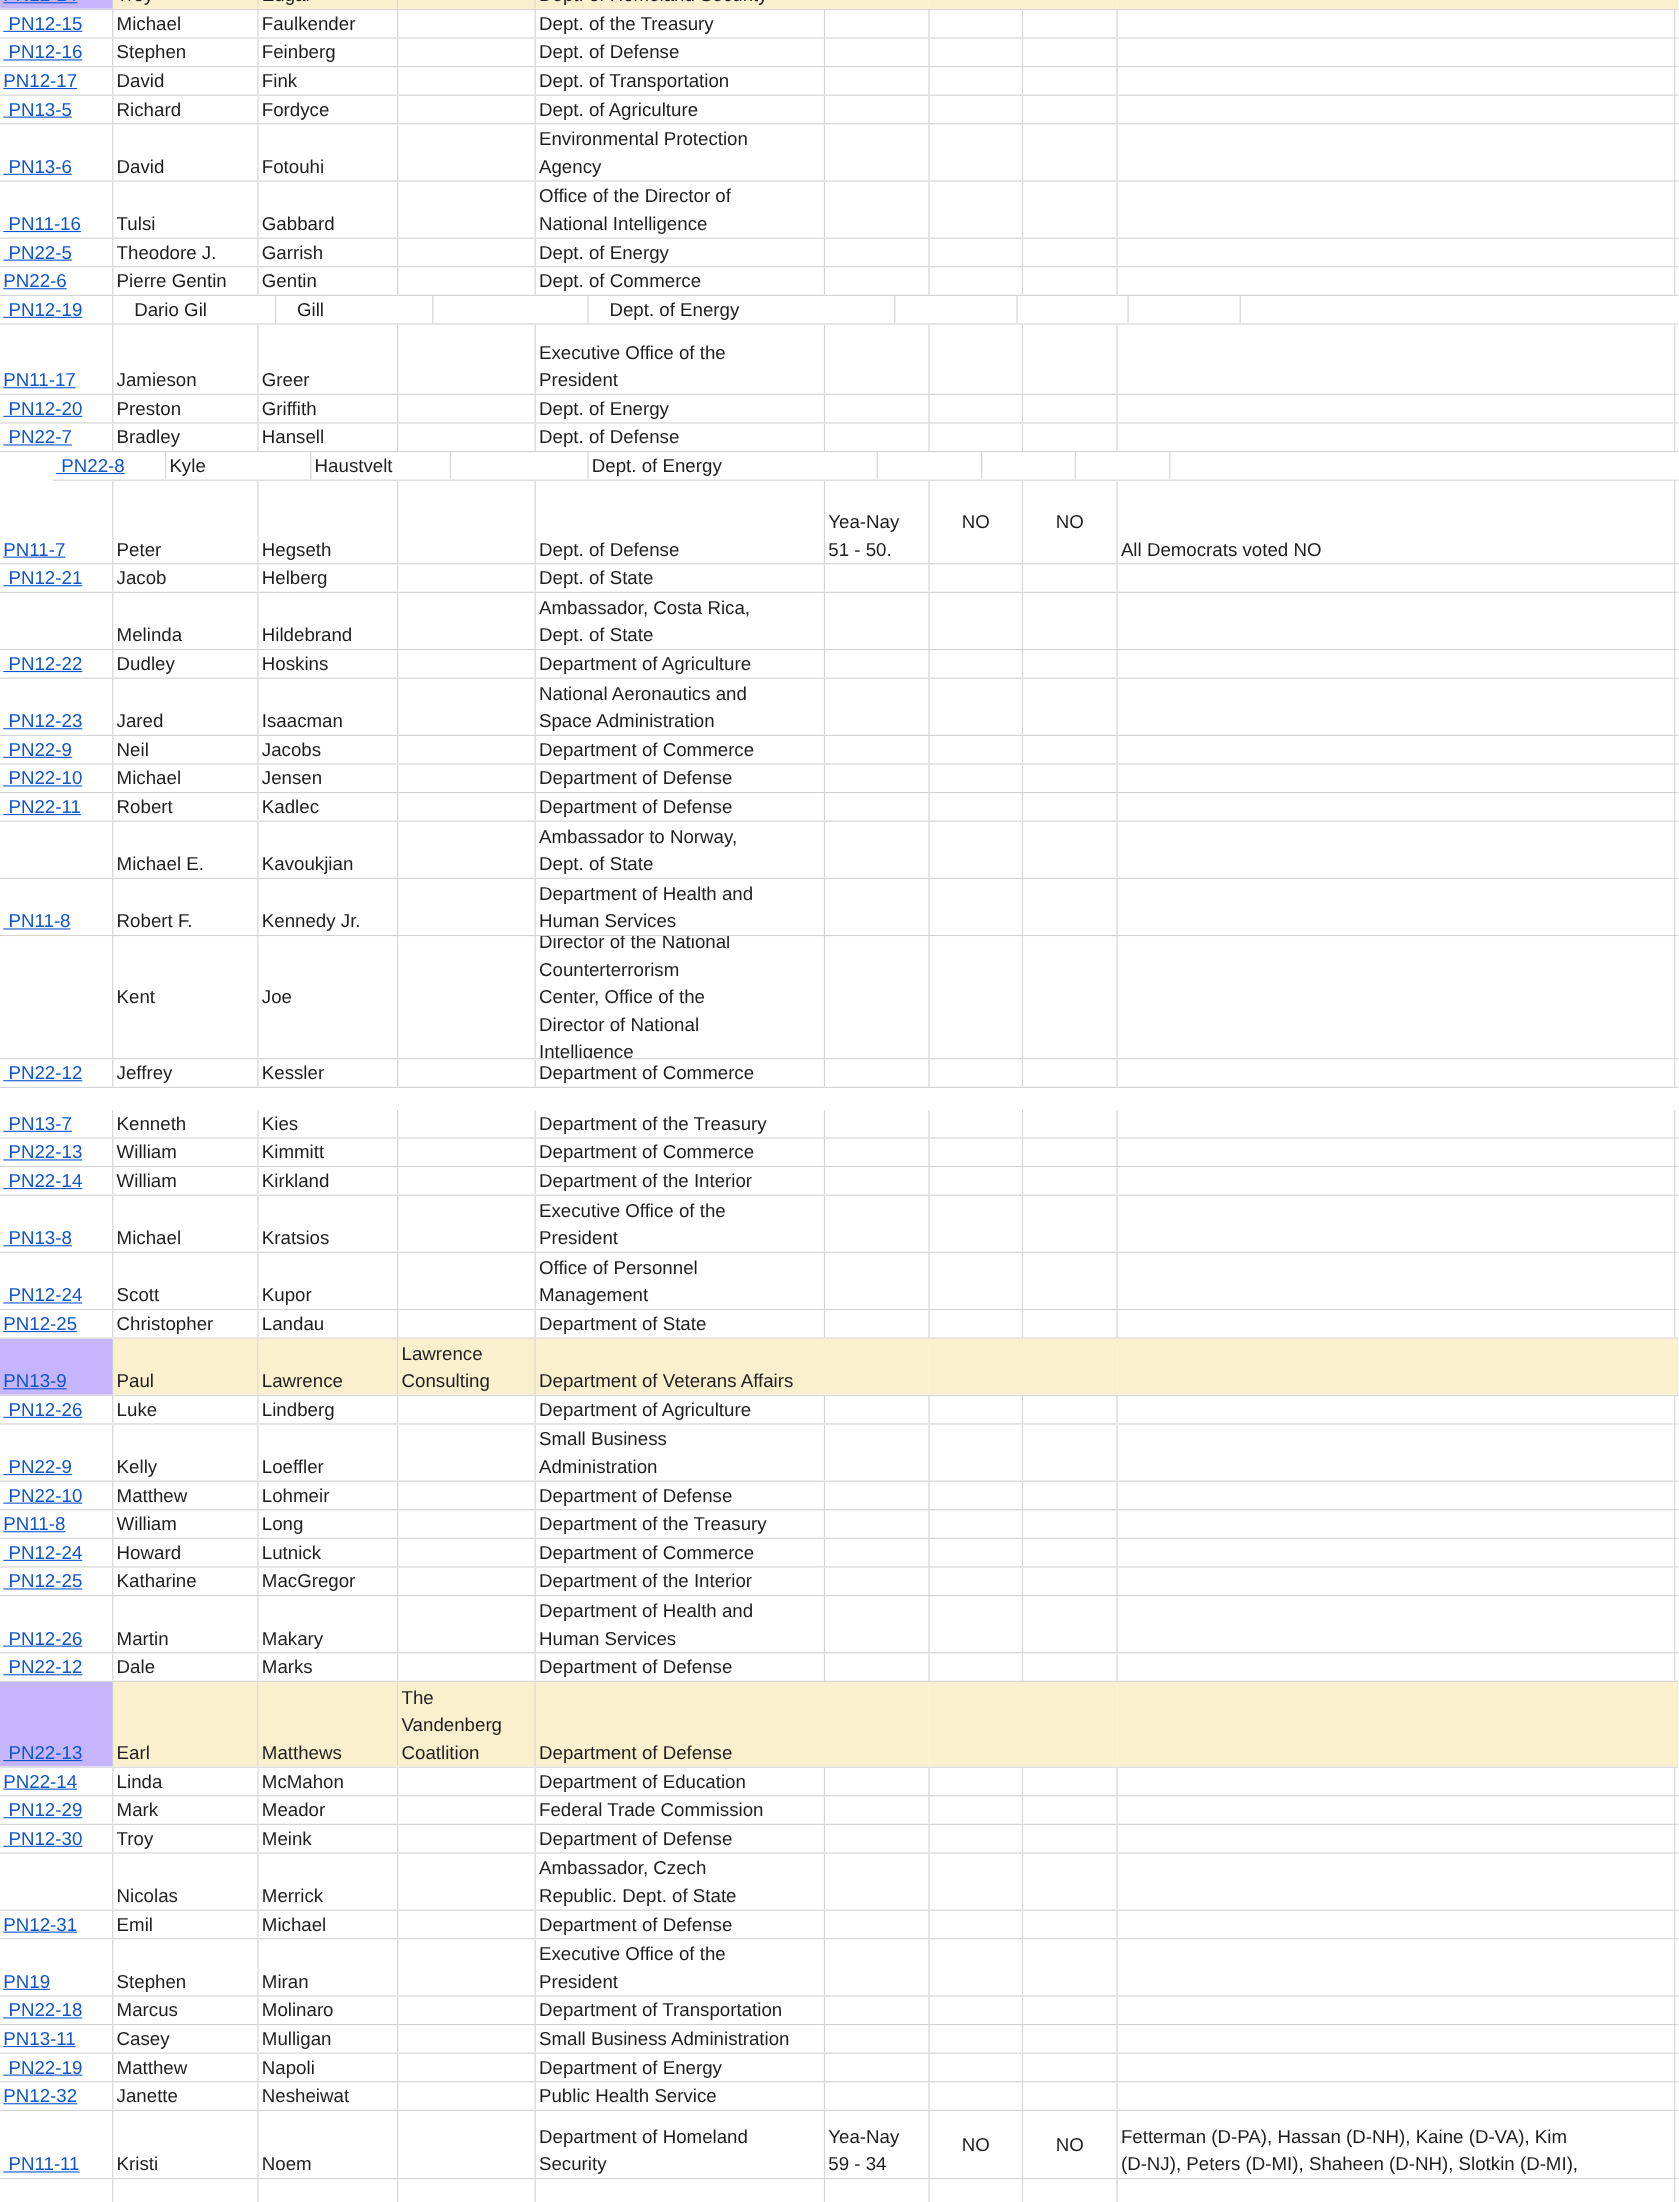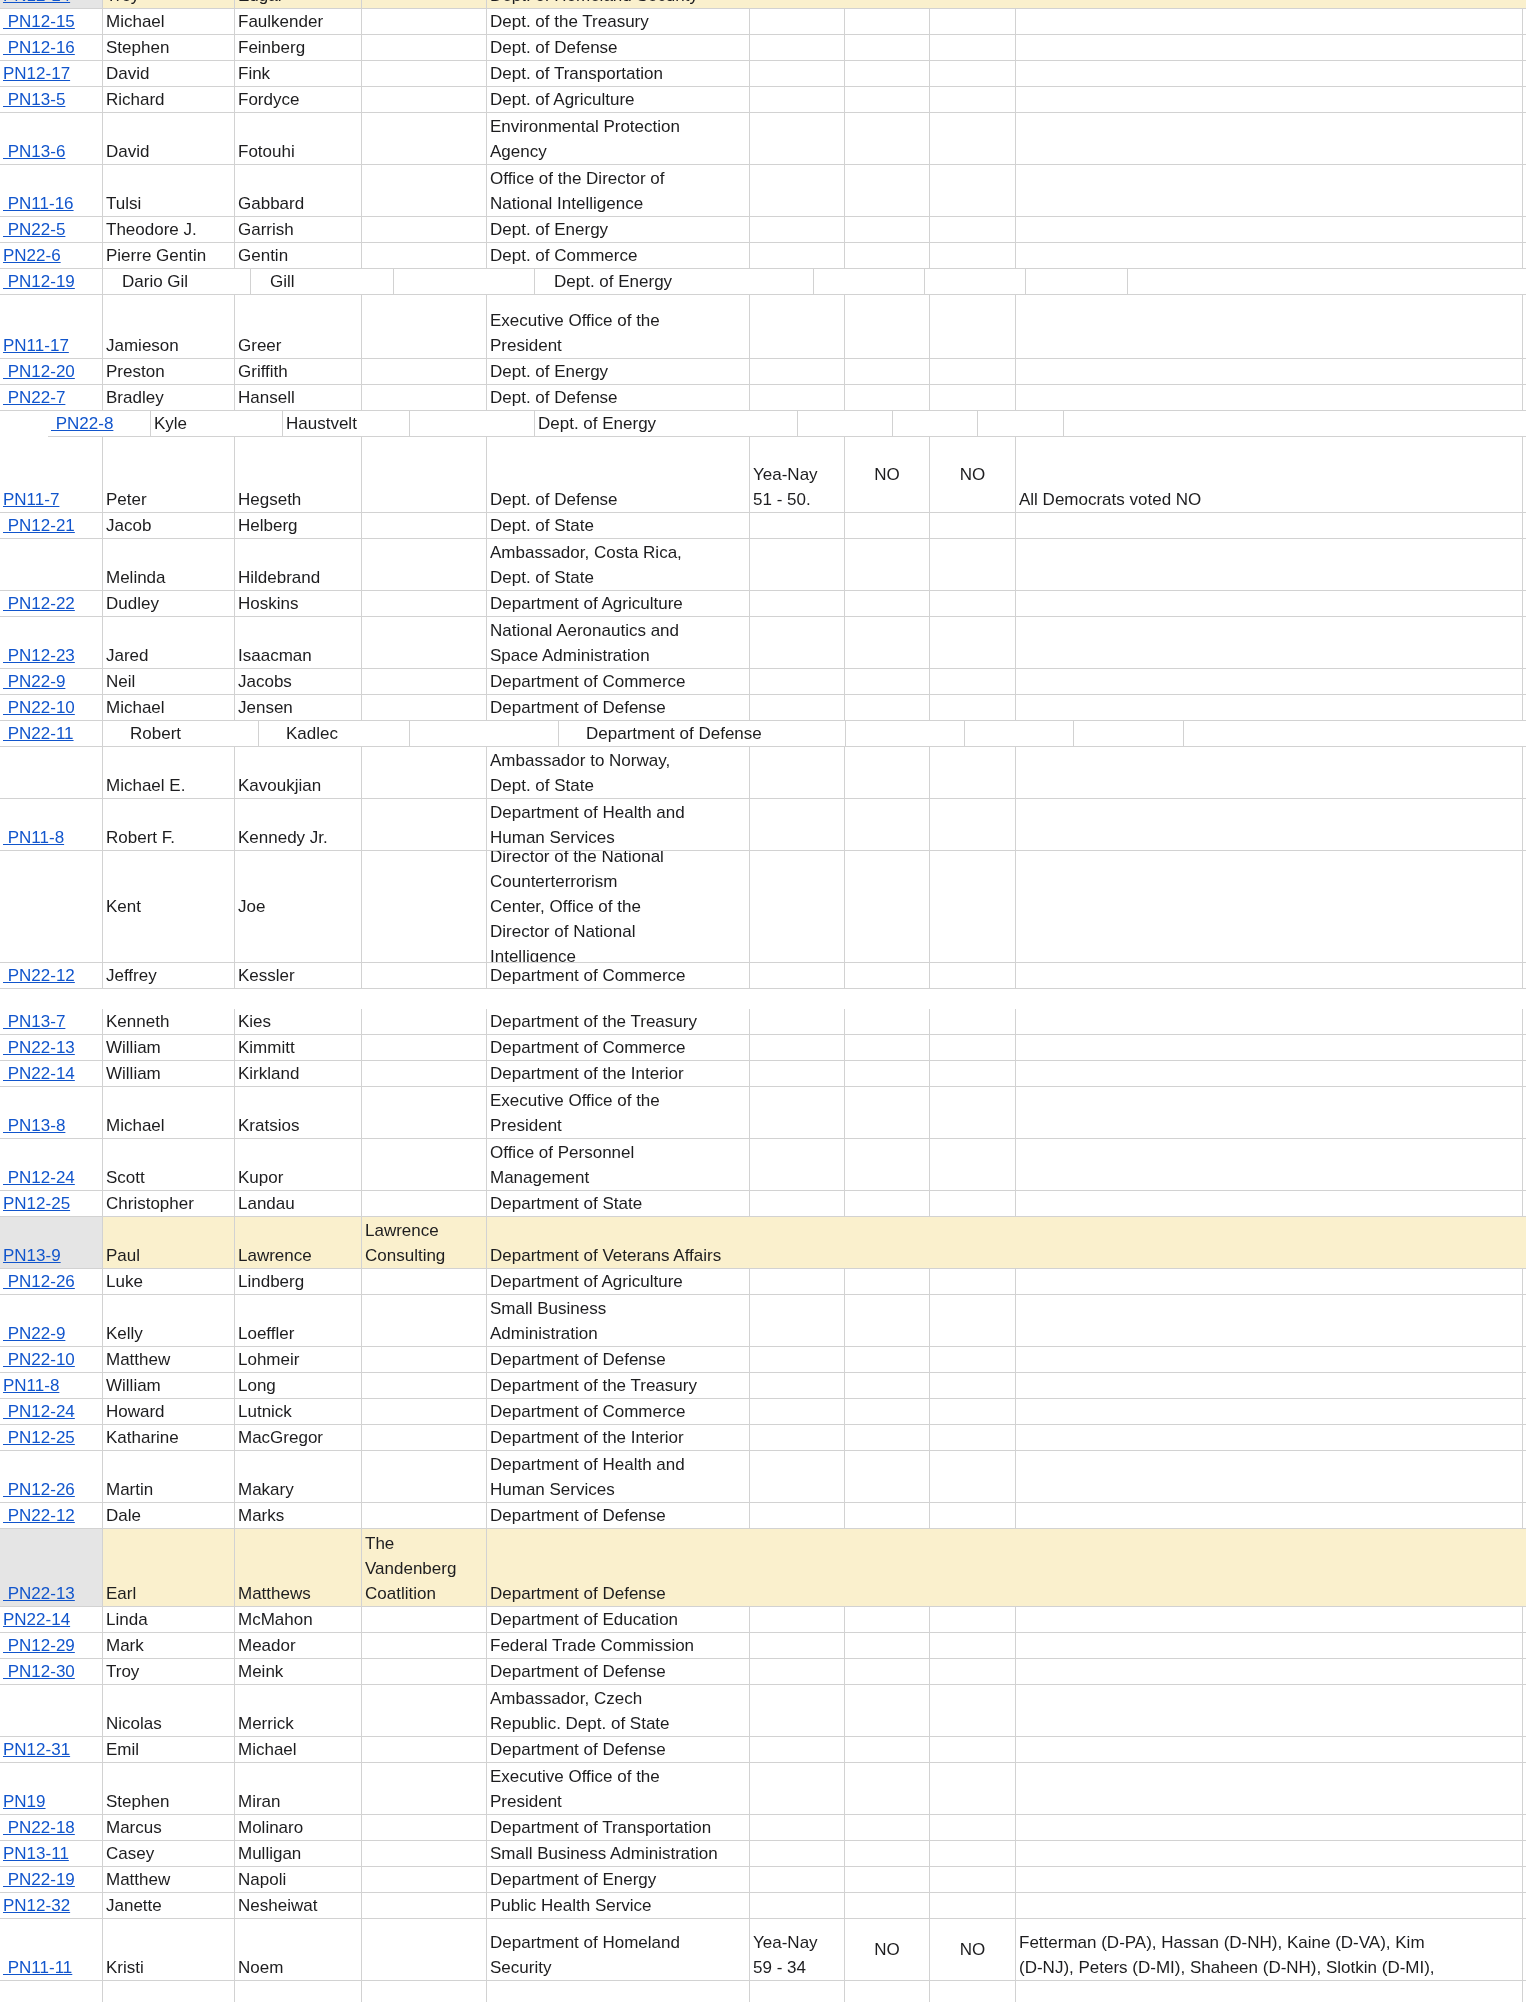--- a/index.html
+++ b/index.html
@@ -36,21 +36,21 @@
   .cell.j{border-right:none;padding:0;}
   .cell.g,.cell.h{align-items:center;justify-content:center;}
   .pn{
     color:var(--link,#1155cc);
     text-decoration:underline;
     white-space:pre;
     cursor:pointer;
   }
   
   .row.hl .cell{background:var(--hl,#faf0cd);}
-  .row.hl .cell.a{background:#e5e5e5;}
+  .row.hl .cell.a{background:#c4b5fd;}
   .row.hl .cell.e,.row.hl .cell.f,.row.hl .cell.g,
   .row.hl .cell.h,.row.hl .cell.i{border-right:none;}
   
   .row.kent .cell.b,.row.kent .cell.c,.row.kent .cell.e{align-items:center;}
   
   .row.clip-top .cell{align-items:flex-end;}
   
   .row.clip-bottom .cell{align-items:flex-start;padding-top:18px;}
 </style>
 </head>
@@ -308,21 +308,21 @@
     <div class="cell b">Michael</div>
     <div class="cell c">Jensen</div>
     <div class="cell d"></div>
     <div class="cell e">Department of Defense</div>
     <div class="cell f"></div>
     <div class="cell g"></div>
     <div class="cell h"></div>
     <div class="cell i"></div>
     <div class="cell j"></div>
   </div>
-    <div class="row" style="height: 26px; gap: 24px;">
+    <div class="row" style="height: 26px;">
     <div class="cell a"><a class="pn"> PN22-11</a></div>
     <div class="cell b">Robert</div>
     <div class="cell c">Kadlec</div>
     <div class="cell d"></div>
     <div class="cell e">Department of Defense</div>
     <div class="cell f"></div>
     <div class="cell g"></div>
     <div class="cell h"></div>
     <div class="cell i"></div>
     <div class="cell j"></div>

